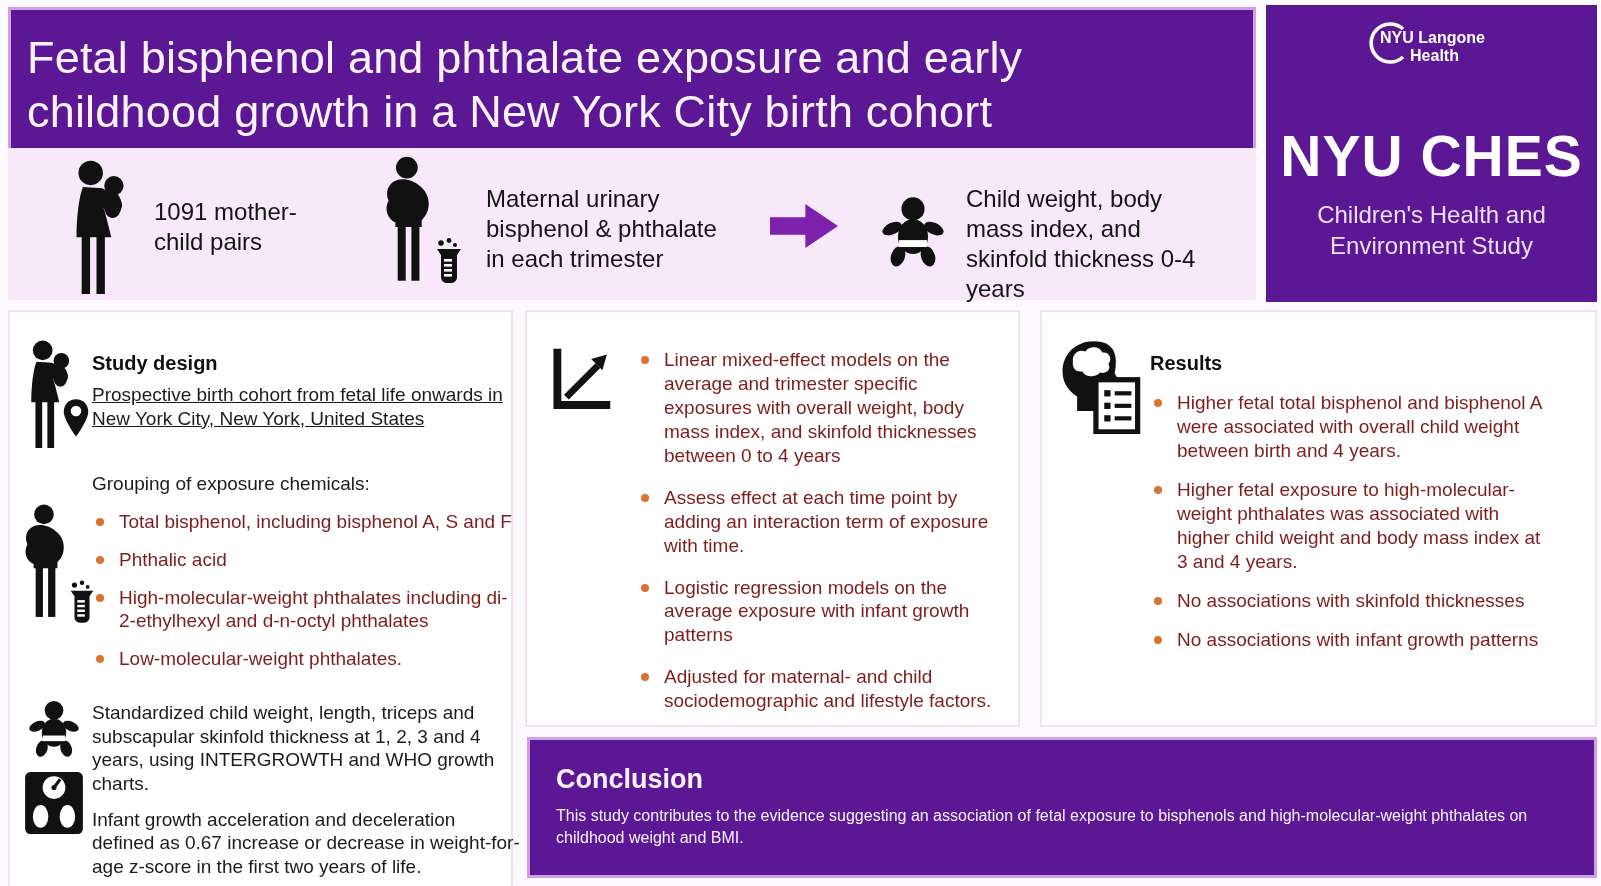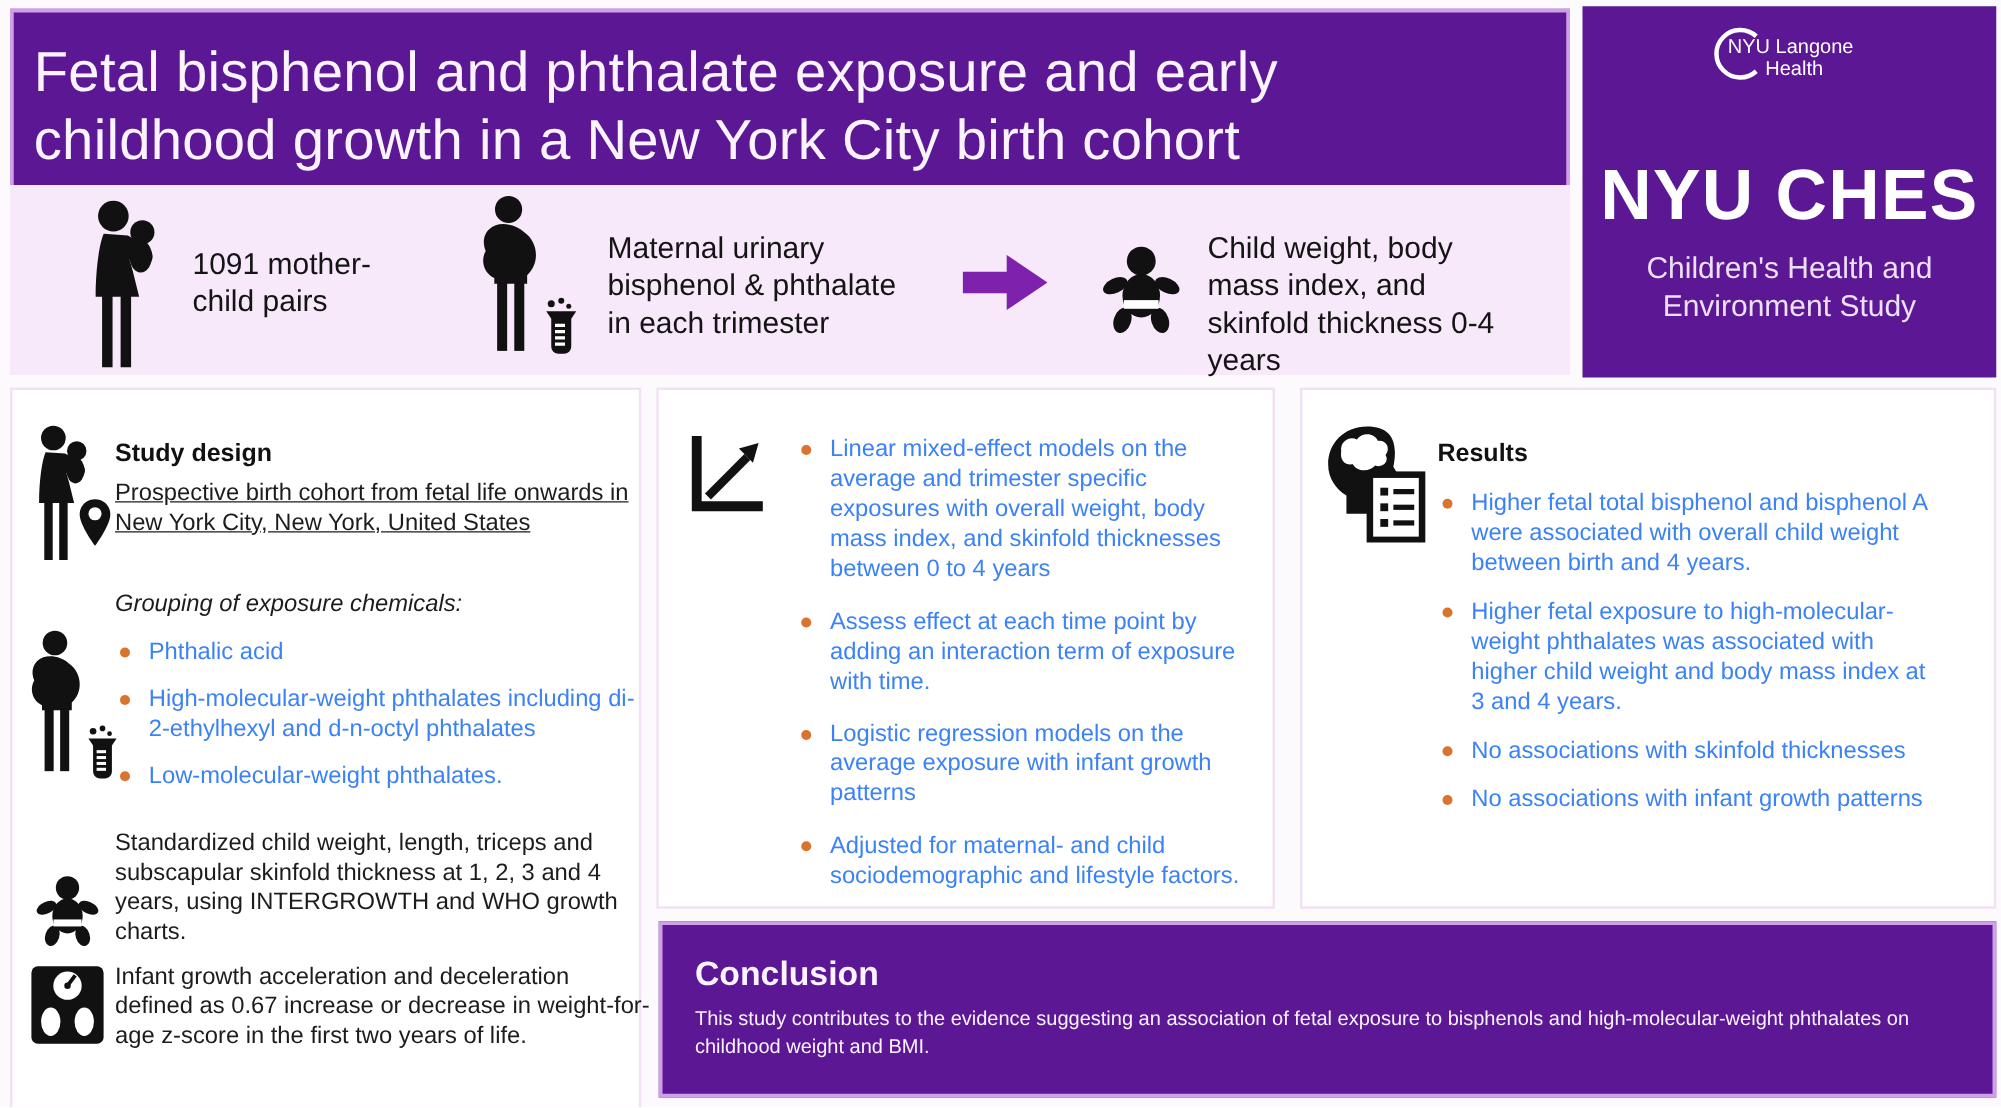--- a/index.html
+++ b/index.html
@@ -17,21 +17,21 @@
     margin:0 0 0 16px; color:#fbf3ff; font-size:45px; font-weight:500;
     line-height:1.2; letter-spacing:0.2px; max-width:1180px;
   }
   
   .brand-box {
     position:absolute; left:1266px; top:5px; width:331px; height:297px;
     background:#5b1794; text-align:center;
   }
   .nyu-logo { position:relative; display:inline-block; margin-top:24px; }
   .nyu-arc { position:absolute; left:-12px; top:-9px; width:46px; height:46px; }
-  .nyu-logo-text { position:relative; color:#fff; font-size:16px; font-weight:normal; line-height:1.1; text-align:left; padding-left:2px;}
+  .nyu-logo-text { position:relative; color:#fff; font-size:16px; font-weight:bold; line-height:1.1; text-align:left; padding-left:2px;}
   .nyu-logo-text .l2 { padding-left:30px; }
   .brand-acronym { color:#ffffff; font-size:57px; font-weight:bold; letter-spacing:1px; margin-top:58px; }
   .brand-sub { color:#ece0f6; font-size:24px; line-height:1.3; margin-top:10px; }
   
   .band {
     position:absolute; left:8px; top:148px; width:1248px; height:152px;
     background:#f7e8fa;
   }
   .band .abs { position:absolute; }
   .band-text { font-size:24px; line-height:1.25; color:#141414; }
@@ -45,21 +45,21 @@
   }
   .col-left  { left:8px;    top:310px; width:505px; height:641px; }
   .col-mid   { left:525px;  top:310px; width:495px; height:417px; }
   .col-right { left:1040px; top:310px; width:557px; height:417px; }
   .card .abs { position:absolute; }
   .section-heading { font-size:20px; font-weight:bold; margin:0; color:#111; }
   .body-text { font-size:19px; line-height:1.24; margin:0; color:#1c1c1c; }
   ul.bullets { list-style:none; margin:0; padding:0; }
   ul.bullets li {
     position:relative; padding-left:27px; margin-bottom:14px;
-    font-size:19px; line-height:1.26; color:#3b82f6;
+    font-size:19px; line-height:1.26; color:#7f1d1d;
   }
   ul.bullets li::before {
     content:""; position:absolute; left:4px; top:8px; width:8px; height:8px;
     border-radius:50%; background:#d9732e;
   }
   .col-mid ul.bullets li { margin-bottom:18px; }
   .col-right ul.bullets li { margin-bottom:15px; }
   
   .conclusion-box {
     position:absolute; left:527px; top:737px; width:1070px; height:141px;
@@ -214,22 +214,23 @@
         <path d="M31 17 L37 9" stroke="#111" stroke-width="3" fill="none"></path>
         <circle class="ink" cx="31" cy="17" r="2.5"></circle>
         <ellipse cx="18" cy="45" rx="7.5" ry="11" fill="#fff"></ellipse>
         <ellipse cx="44" cy="45" rx="7.5" ry="11" fill="#fff"></ellipse>
       </svg>
     </div>
 
     <div style="margin:40px 14px 0 82px;">
       <h3 class="section-heading">Study design</h3>
       <p class="body-text" style="margin-top:8px; width:430px;text-decoration:underline;">Prospective birth cohort from fetal life onwards in New York City, New York, United States</p>
-      <p class="body-text" style="margin-top:42px;font-style:italic;">Grouping of exposure chemicals:</p>
+      <p class="body-text" style="margin-top:42px;">Grouping of exposure chemicals:</p>
       <ul class="bullets" style="margin-top:14px; width:432px;">
+        <li>Total bisphenol, including bisphenol A, S and F</li>
         <li>Phthalic acid</li>
         <li>High-molecular-weight phthalates including di-2-ethylhexyl and d-n-octyl phthalates</li>
         <li>Low-molecular-weight phthalates.</li>
       </ul>
       <p class="body-text" style="margin-top:30px; width:428px;">Standardized child weight, length, triceps and subscapular skinfold thickness at 1, 2, 3 and 4 years, using INTERGROWTH and WHO growth charts.</p>
       <p class="body-text" style="margin-top:12px; width:428px;">Infant growth acceleration and deceleration defined as 0.67 increase or decrease in weight-for-age z-score in the first two years of life.</p>
     </div>
   </div>
 
   <div class="card col-mid">

